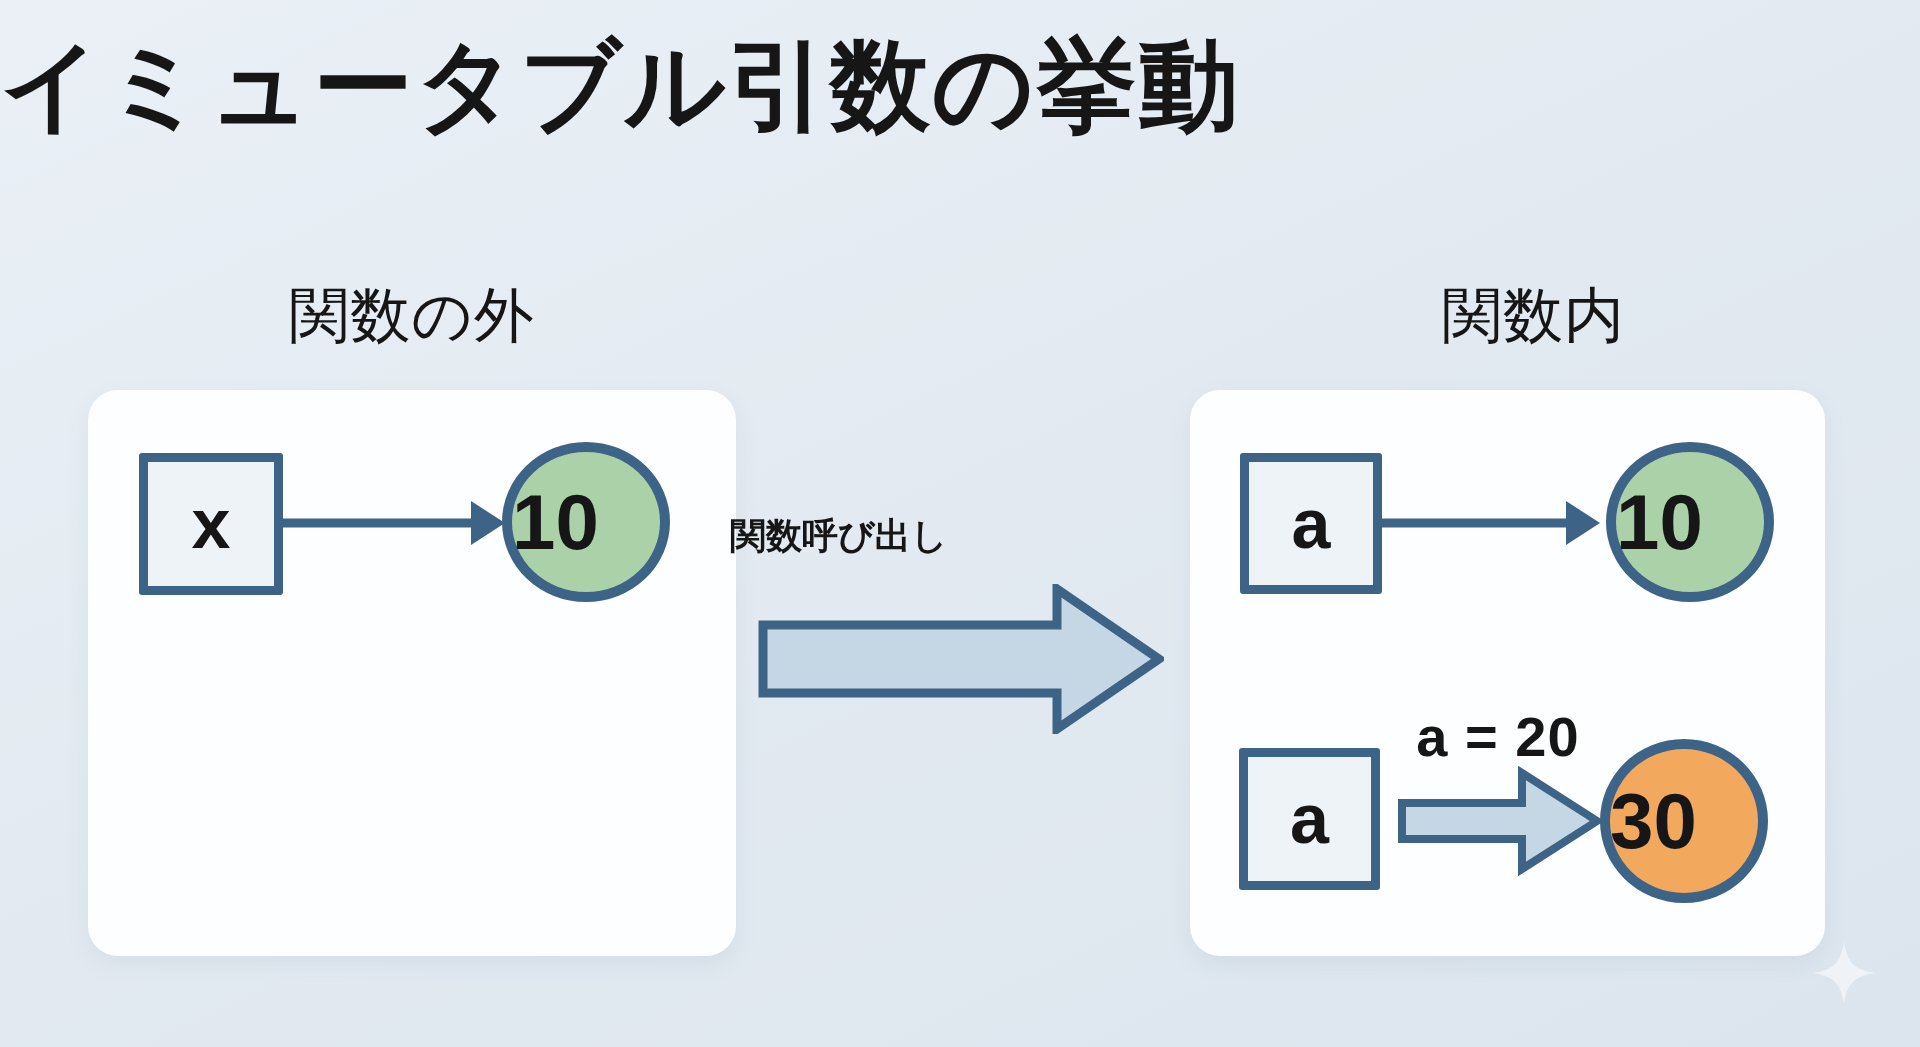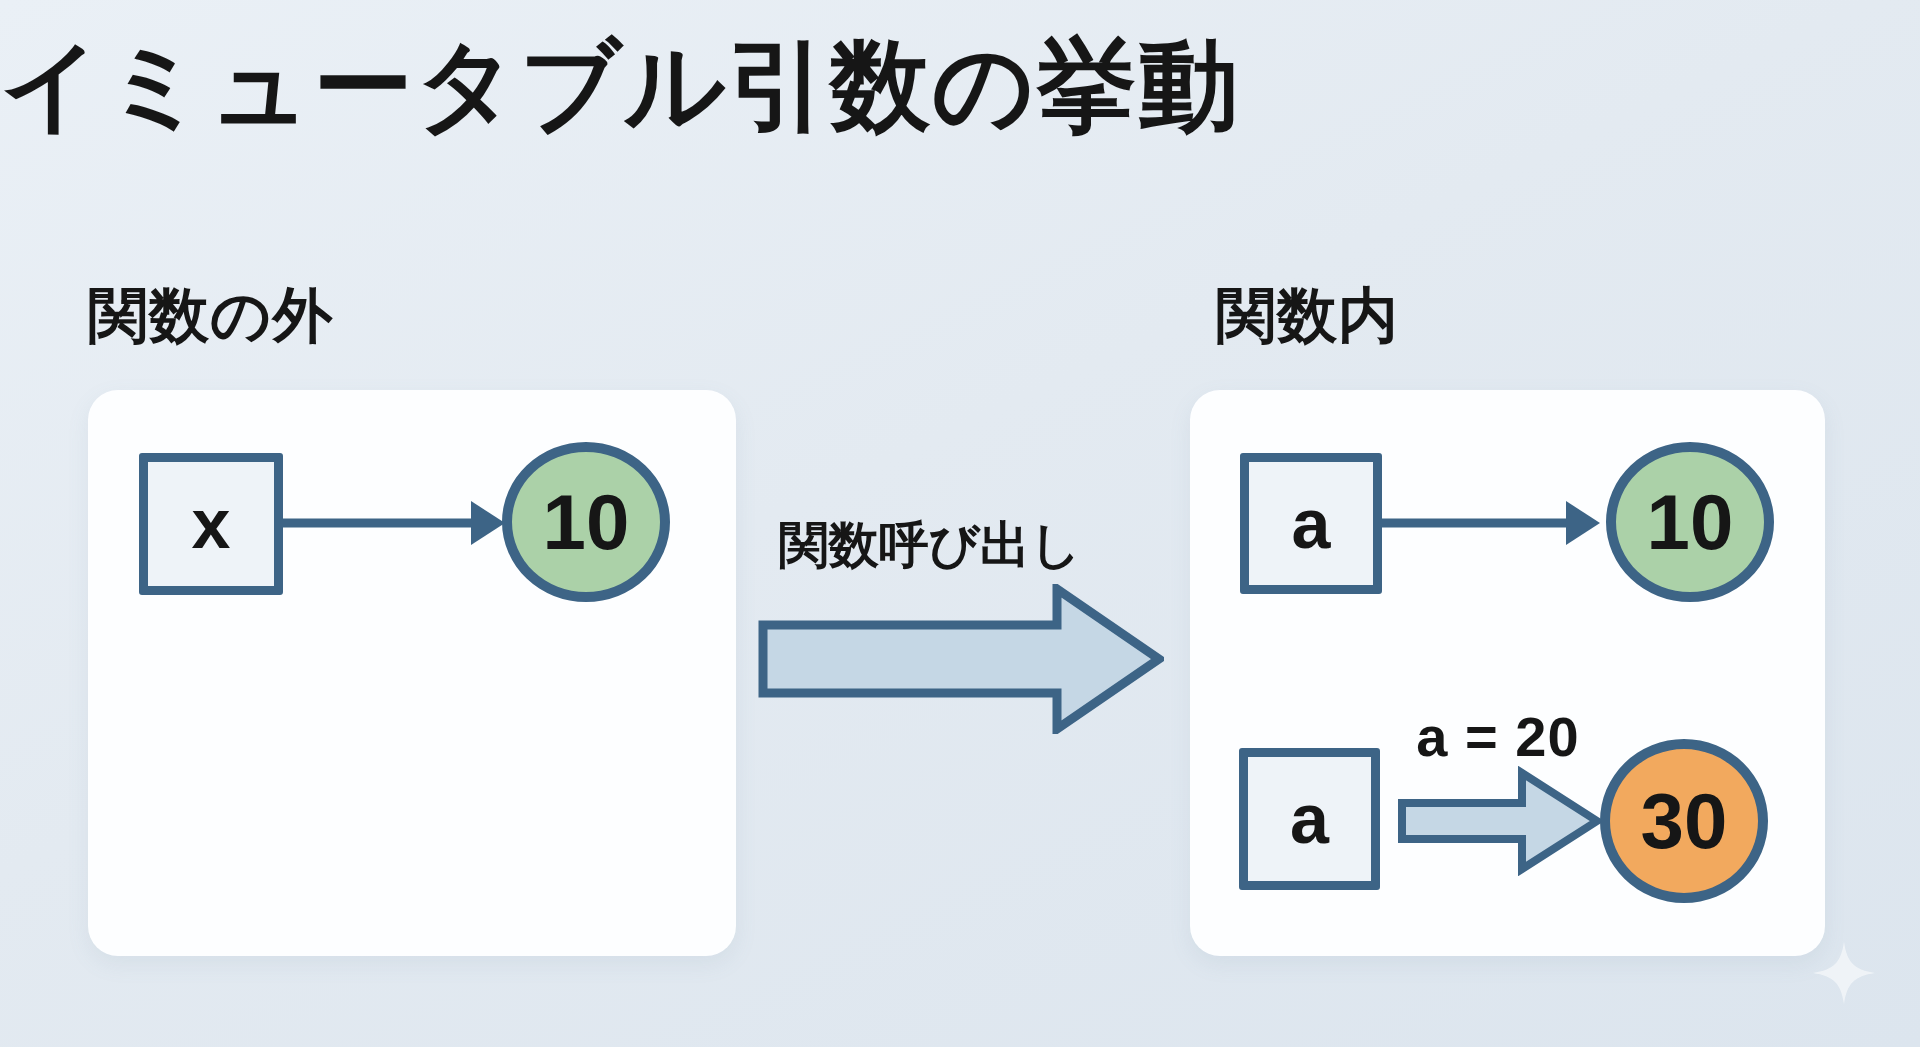--- a/index.html
+++ b/index.html
@@ -13,48 +13,48 @@
     font-family:"Liberation Sans","DejaVu Sans",sans-serif;
     background:linear-gradient(155deg,#eaf0f6 0%,var(--background,#e3eaf1) 45%,#dce5ee 100%);
     color:var(--text,#161616);
   }
   .abs{position:absolute;}
   .title{
     left:0;right:0;top:28px;
     font-size:100px;font-weight:900;letter-spacing:2px;line-height:1.15;
   }
   .section-heading{
-    top:276px;font-size:60px;font-weight:700;letter-spacing:1px;
+    top:276px;text-align:center;font-size:60px;font-weight:400;letter-spacing:1px;
   }
   .heading-left{left:88px;width:648px;}
   .heading-right{left:1216px;width:635px;}
   .panel{
     top:390px;height:566px;background:var(--panel,#fdfeff);border-radius:30px;
     box-shadow:0 8px 22px rgba(110,135,160,0.10);
   }
   .panel-left{left:88px;width:648px;}
   .panel-right{left:1190px;width:635px;}
   .var-box{
     border:9px solid var(--stroke,#3d6486);
     background:var(--box_fill,#eef3f8);
     border-radius:3px;
     display:flex;align-items:center;justify-content:center;
     font-size:70px;font-weight:800;line-height:1;
   }
   .value-circle{
     border:10px solid var(--stroke,#3d6486);
     border-radius:50%;
-    display:flex;align-items:center;justify-content:center;
+    display:flex;align-items:center;justify-content:flex-start;
     font-size:78px;font-weight:800;line-height:1;
   }
   .circle-green{background:var(--green_fill,#abd1a8);}
   .circle-orange{background:var(--orange_fill,#f2a95e);}
   .call-label{
-    left:730px;top:512px;width:400px;text-align:center;
-    font-size:50px;font-weight:900;
+    left:730px;top:512px;width:400px;
+    font-size:36px;font-weight:900;
   }
   .assign-label{
     left:1398px;top:704px;width:200px;text-align:center;
     font-size:56px;font-weight:700;letter-spacing:1px;
   }
   svg{display:block;}
   .thin-arrow line{stroke:var(--stroke,#3d6486);stroke-width:9;}
   .thin-arrow polygon{fill:var(--stroke,#3d6486);}
   .block-arrow polygon{
     fill:var(--block_arrow_fill,#c5d7e5);

